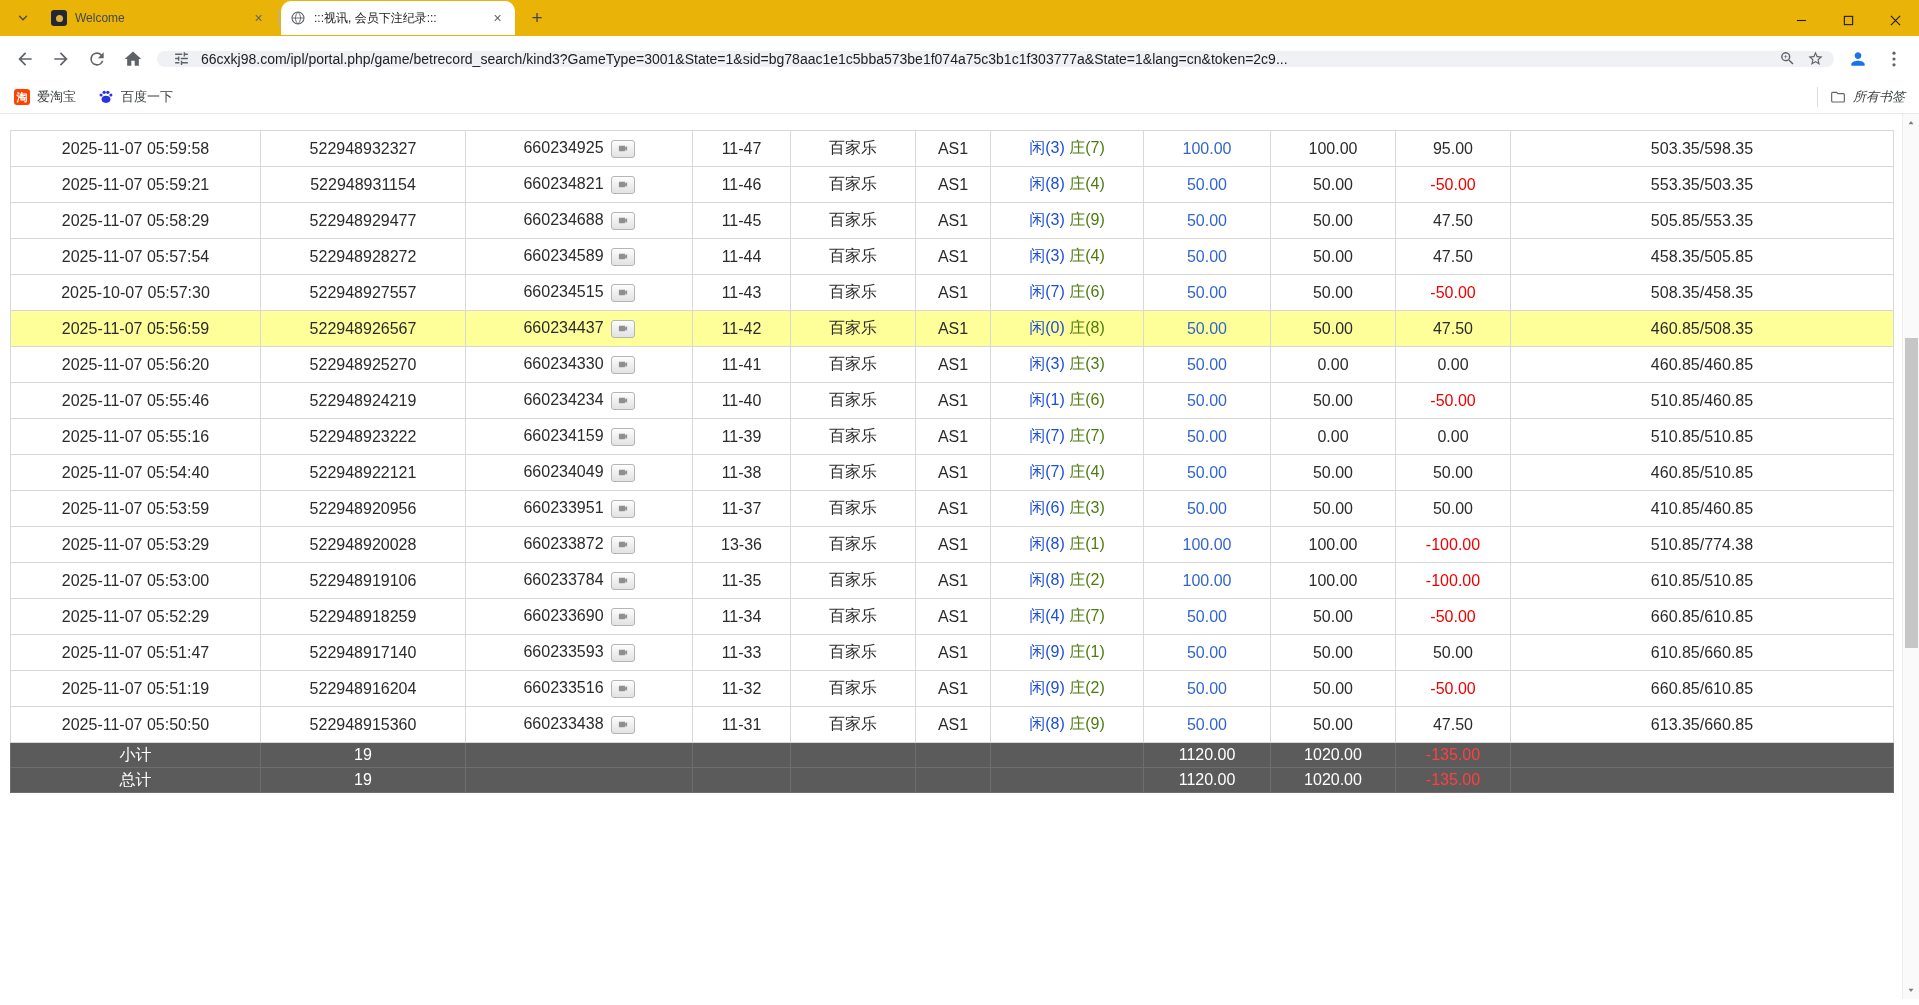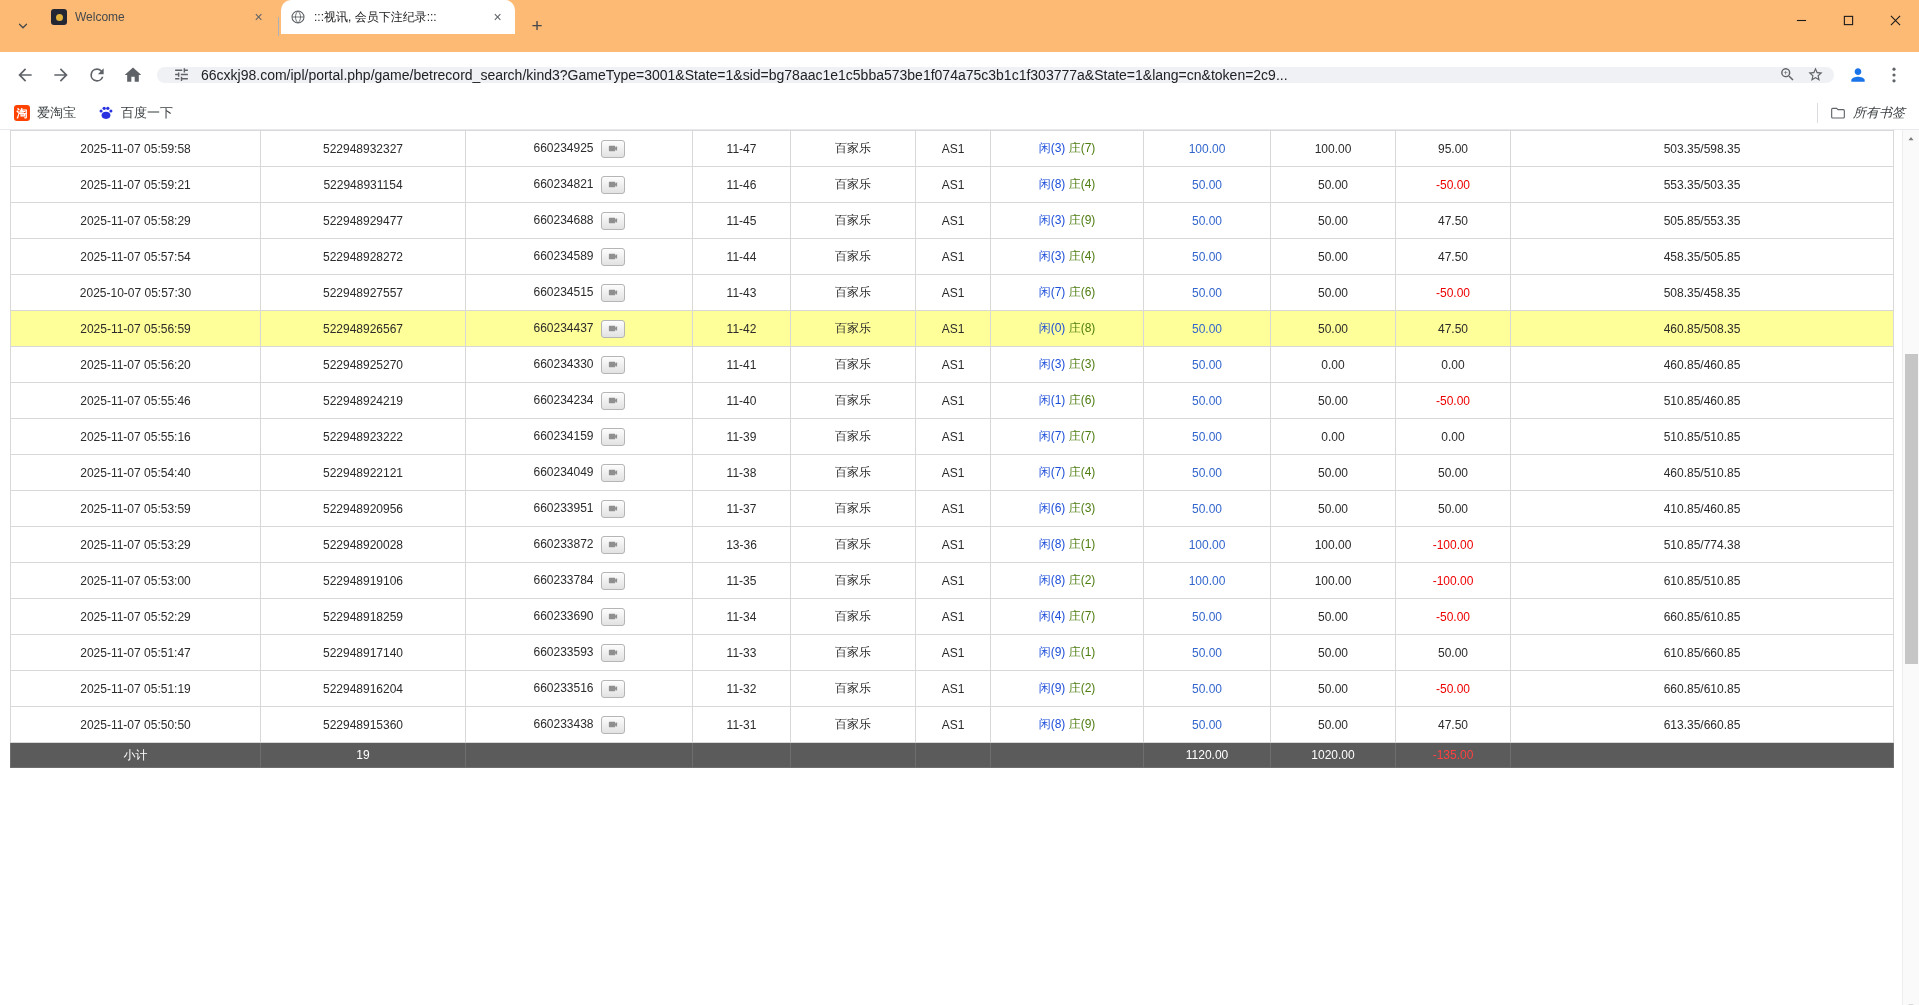--- a/index.html
+++ b/index.html
@@ -1,20 +1,20 @@
 <!DOCTYPE html>
 <html><head>
 <meta charset="utf-8">
 <style>
   * { box-sizing: border-box; margin: 0; padding: 0; }
   html, body { width: 1919px; height: 1005px; overflow: hidden; }
   body { font-family: "Liberation Sans", sans-serif; background: #fff; }
 
   
-  .tabstrip { height: 52px; background: #fdba74; display: flex; align-items: flex-start; padding-left: 10px; position: relative; }
+  .tabstrip { height: 36px; background: #eab308; display: flex; align-items: center; padding-left: 10px; position: relative; }
   .tab-search-btn { width: 26px; height: 26px; border: none; background: transparent; border-radius: 50%; color: #45494d; align-self: center; display: flex; align-items: center; justify-content: center; cursor: pointer; margin-right: 6px; }
   .tab-search-btn svg { width: 14px; height: 14px; }
   .tab { display: flex; align-items: center; width: 234px; height: 34px; padding: 0 9px; border-radius: 10px 10px 0 0; font-size: 12px; color: #45494d; cursor: pointer; }
   .tab.active { background: #fff; color: #202124; }
   .tab-sep { width: 1px; height: 19px; background: #aeb1b6; align-self: center; margin: 0 2px; }
   .favicon { width: 16px; height: 16px; flex: none; display: flex; align-items: center; justify-content: center; color: #5f6368; }
   .favicon svg { width: 16px; height: 16px; }
   .fav-dark { background: #232733; border-radius: 3px; }
   .fav-dot { width: 7px; height: 7px; border-radius: 50%; background: #e2b13c; }
   .tab-title { flex: 1; margin: 0 8px; white-space: nowrap; overflow: hidden; }
@@ -39,21 +39,21 @@
   .bm { display: flex; align-items: center; gap: 7px; cursor: pointer; white-space: nowrap; }
   .bmicon { width: 16px; height: 16px; display: flex; align-items: center; justify-content: center; flex: none; }
   .bmicon svg { width: 16px; height: 16px; }
   .taobao { background: #ff4200; color: #fff; font-size: 11px; font-weight: bold; border-radius: 3px; }
   .bm-right { margin-left: auto; display: flex; align-items: center; gap: 12px; font-style: italic; }
   .bm-sep { width: 1px; height: 20px; background: #dadce0; }
   .folder-ic { color: #5f6368; }
 
   
   .page { position: relative; height: 885px; background: #fff; overflow: hidden; }
-  table.bets { border-collapse: collapse; table-layout: fixed; width: 1883px; margin: 0 0 0 10px; font-size: 12px; color: #2b2b2b; }
+  table.bets { border-collapse: collapse; table-layout: fixed; width: 1883px; margin: 16px 0 0 10px; font-size: 16px; color: #2b2b2b; }
   .bets td { border: 1px solid #d8d8d8; height: 36px; text-align: center; white-space: nowrap; overflow: hidden; padding: 0 3px; }
   tr.datarow { background: #fff; }
   tr.datarow.hl td { background: #ffff99; }
   td.bet-cell { color: #3366cc; }
   .player { color: #1d4ed8; }
   .banker { color: #4d7c0f; }
   td.wl.neg { color: #ee0000; }
   .cam { display: inline-flex; align-items: center; justify-content: center; width: 24px; height: 18px; border: 1px solid #b5b5b5; border-radius: 3px; background: linear-gradient(#fdfdfd, #e2e2e2); vertical-align: middle; margin-left: 7px; cursor: pointer; padding: 0; }
   .cam svg { width: 14px; height: 11px; }
   tr.footrow td { background: #5b5b5b; color: #fff; height: 25px; border-color: #6e6e6e; }
@@ -621,20 +621,33 @@
     <td></td>
     <td></td>
     <td></td>
     <td></td>
     <td>1120.00</td>
     <td>1020.00</td>
     <td class="wl neg">-135.00</td>
     <td></td>
   </tr>
 
+  <tr class="footrow">
+    <td>总计</td>
+    <td>19</td>
+    <td></td>
+    <td></td>
+    <td></td>
+    <td></td>
+    <td></td>
+    <td>1120.00</td>
+    <td>1020.00</td>
+    <td class="wl neg">-135.00</td>
+    <td></td>
+  </tr>
 </tbody>
     </table>
 
     <div class="scrollbar">
       <div class="sb-arrow up">
         <svg viewBox="0 0 24 24" fill="currentColor">
             <path d="M12 7l6 8H6z"></path>
           </svg>
       </div>
       <div class="sb-thumb"></div>

